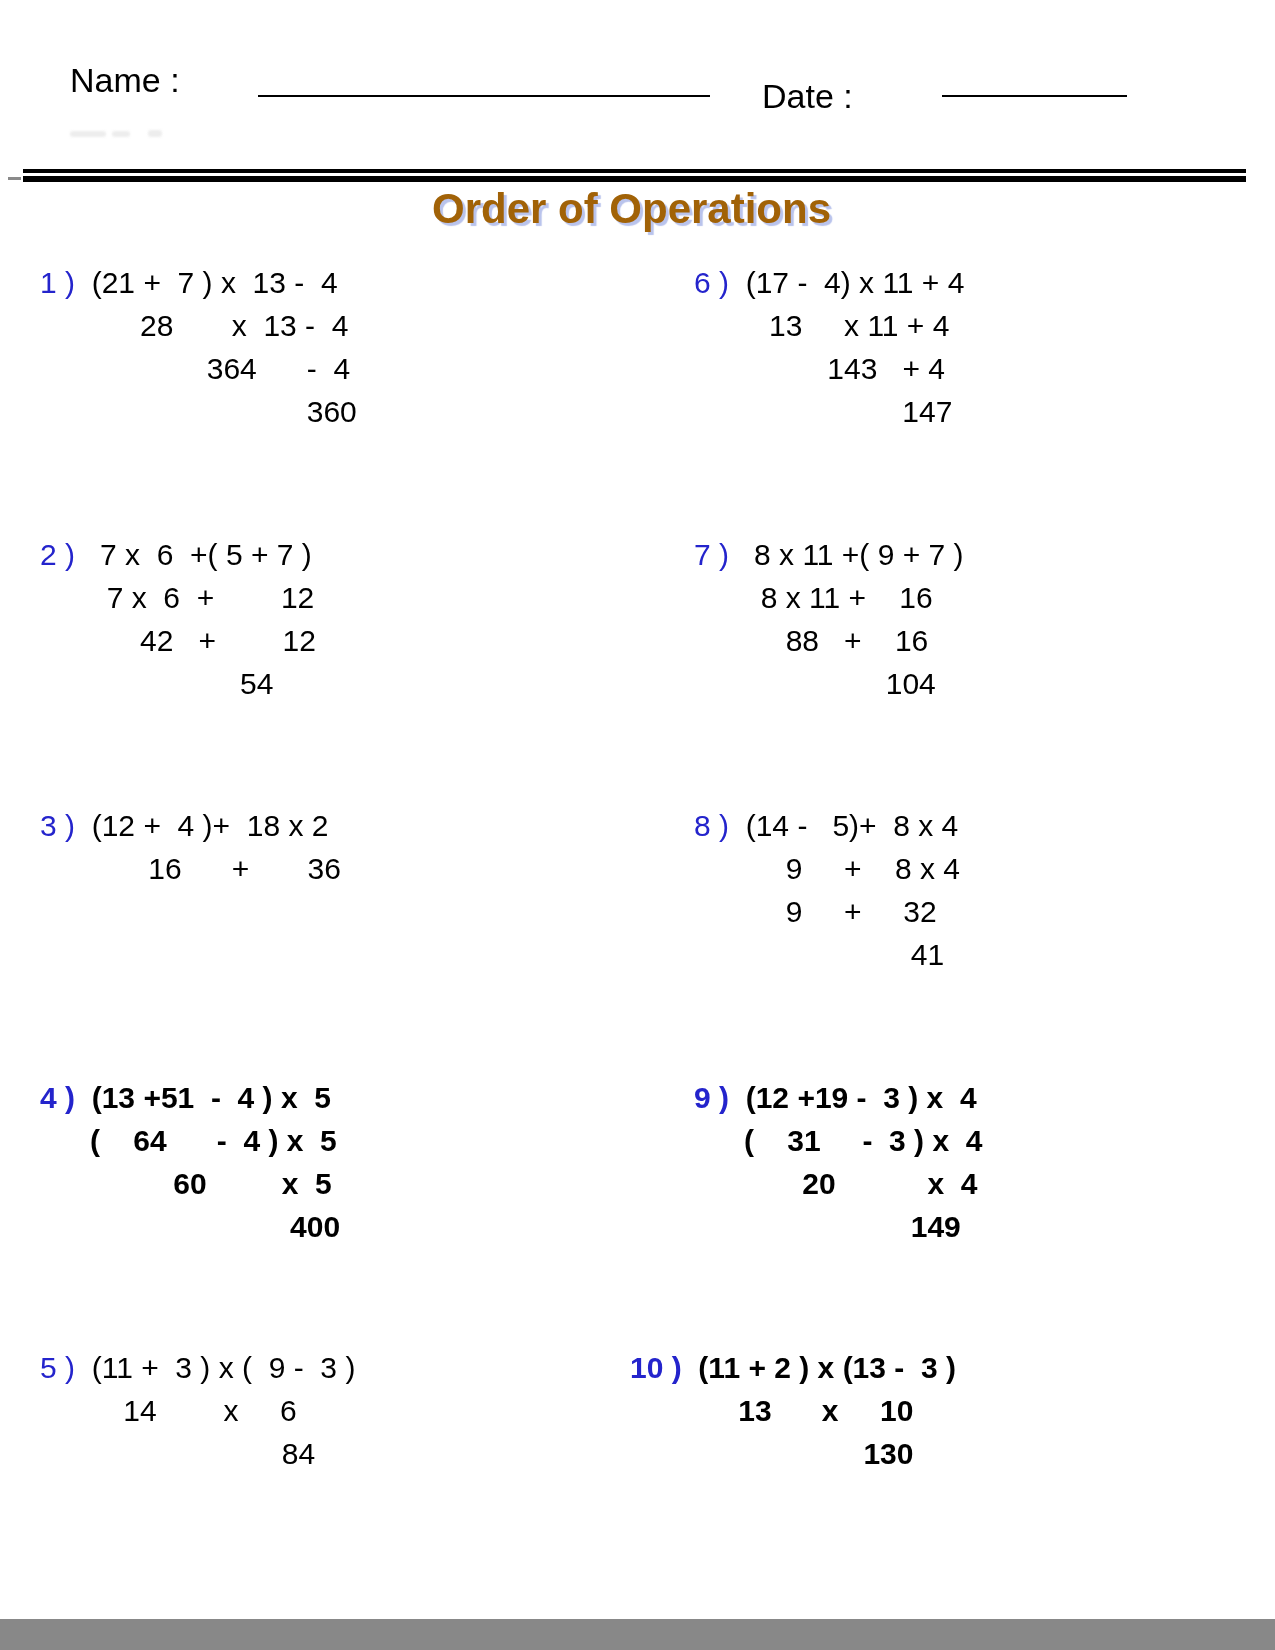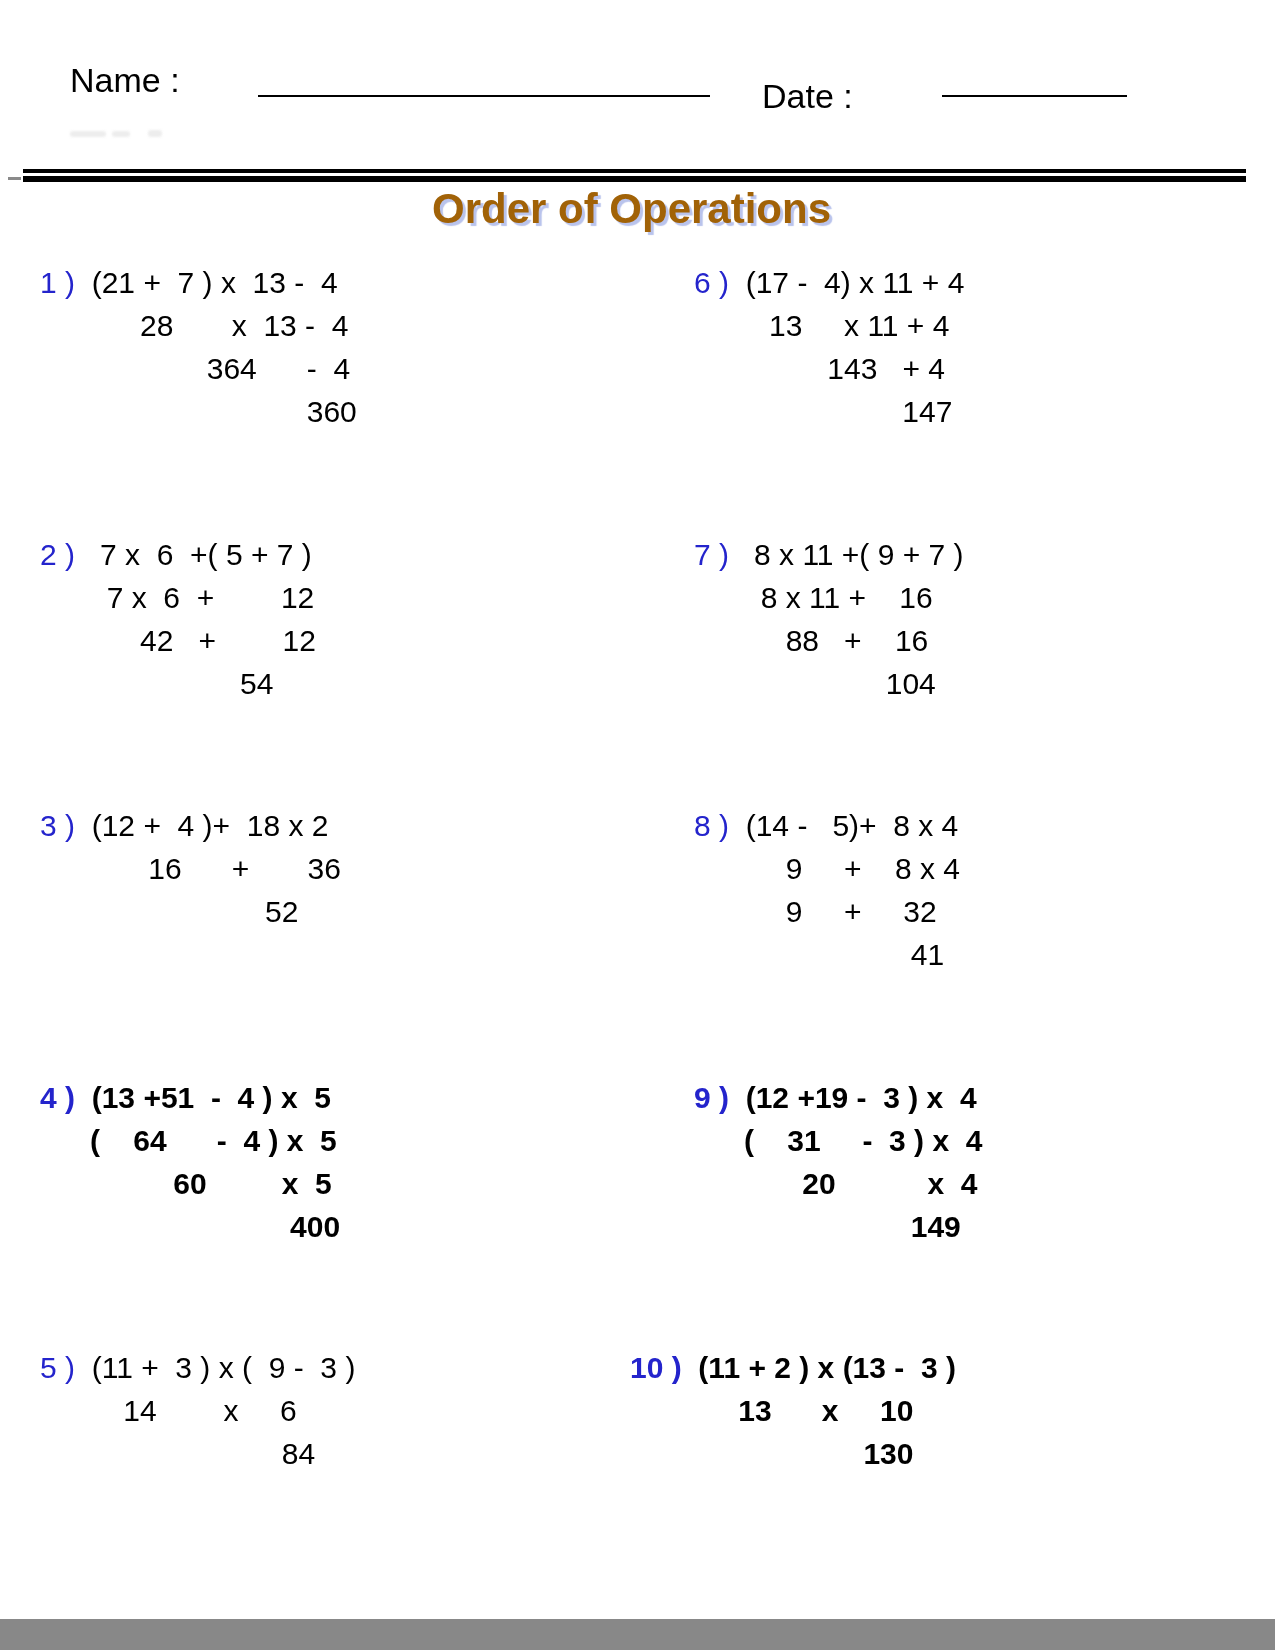--- a/index.html
+++ b/index.html
@@ -73,21 +73,20 @@
   <div class="problem cL r1">
     <div class="pline"><span class="plabel">2 )</span><span class="pexpr">   7 x  6  +( 5 + 7 )</span></div>
     <div class="pline pexpr">        7 x  6  +        12</div>
     <div class="pline pexpr">            42   +        12</div>
     <div class="pline pexpr">                        54</div>
   </div>
 
   <div class="problem cL r2">
     <div class="pline"><span class="plabel">3 )</span><span class="pexpr">  (12 +  4 )+  18 x 2</span></div>
     <div class="pline pexpr">             16      +       36</div>
-    <div class="pline pexpr">                           52</div>
   </div>
 
   <div class="problem cL r3">
     <div class="pline"><span class="plabel">4 )</span><span class="pexpr">  (13 +51  -  4 ) x  5</span></div>
     <div class="pline pexpr">      (    64      -  4 ) x  5</div>
     <div class="pline pexpr">                60         x  5</div>
     <div class="pline pexpr">                              400</div>
   </div>
 
   <div class="problem cL r4">

